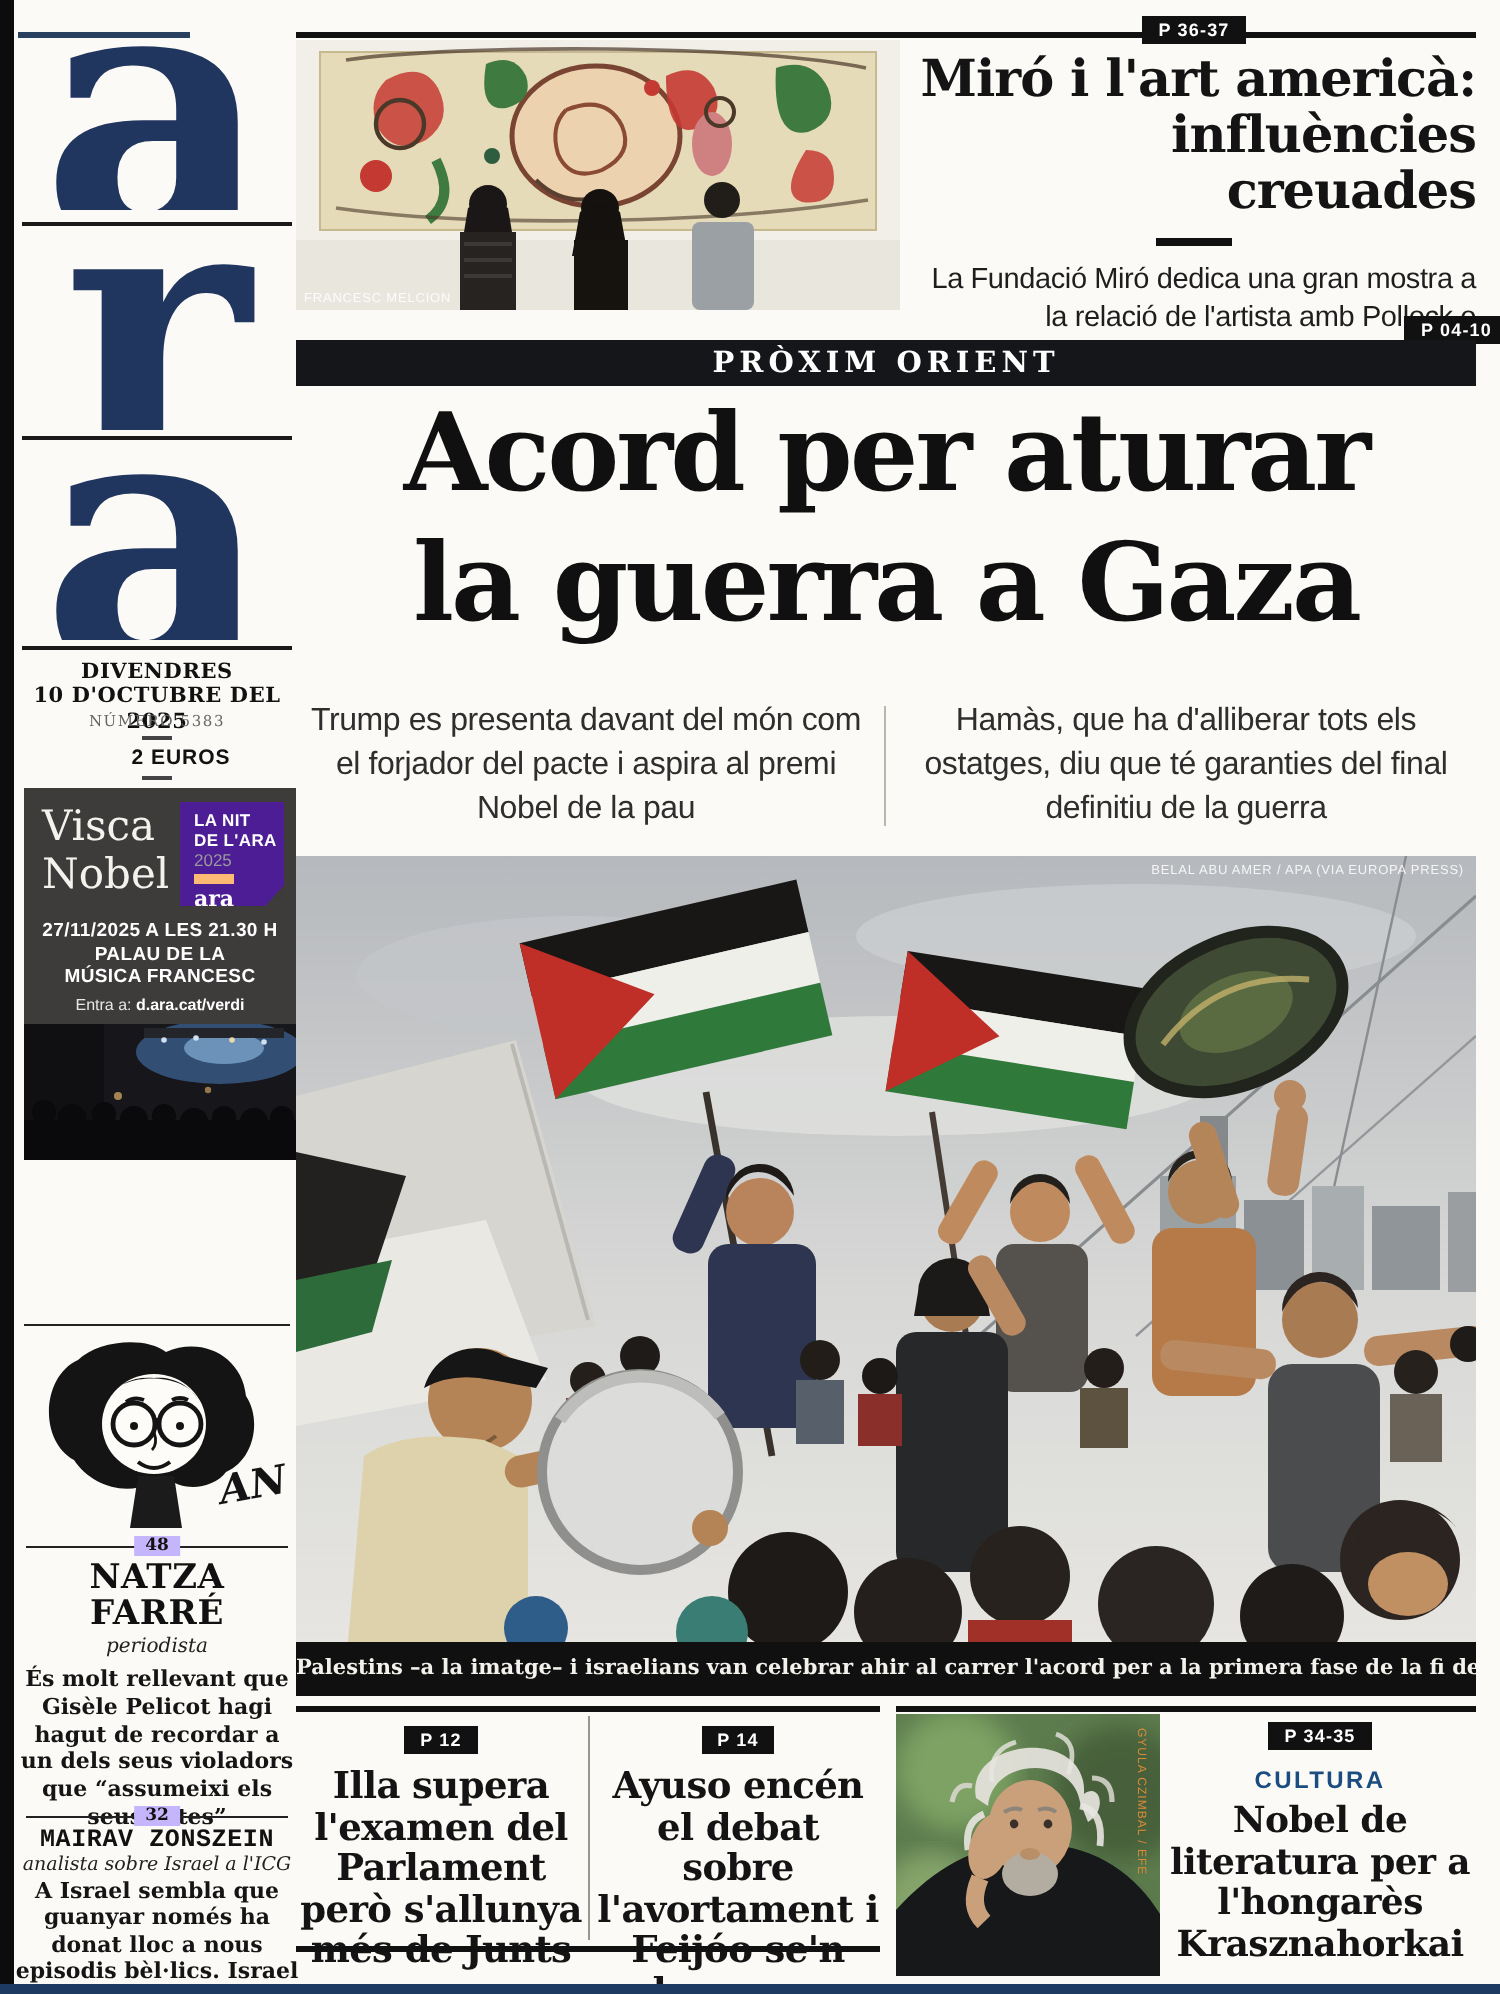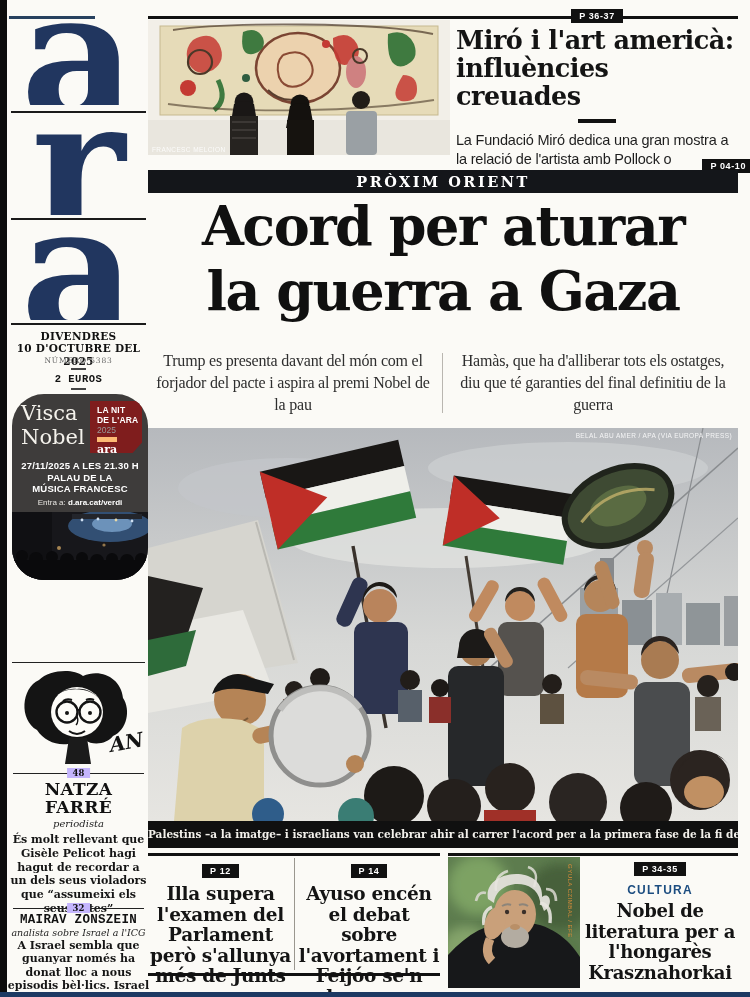--- a/index.html
+++ b/index.html
@@ -14,28 +14,28 @@
 
   
   #sidebar{position:absolute;left:0;top:0;width:143px;height:992px;}
   .toprule-blue{position:absolute;left:2px;top:16px;width:86px;height:3px;background:#27415f;}
   .logo-letter{position:absolute;left:0;width:143px;text-align:center;color:#21365f;
      font-family:"DejaVu Serif",serif;font-weight:bold;font-size:178px;line-height:96px;overflow:hidden;}
   .logo-sep{position:absolute;left:4px;width:135px;height:1.5px;background:#1a1a1a;}
   .side-center{position:absolute;left:0;width:143px;text-align:center;}
   .dateline{font-family:"DejaVu Serif",serif;font-weight:bold;font-size:10.5px;line-height:12.5px;color:#111;letter-spacing:.3px;}
   .issue{font-family:"DejaVu Serif",serif;font-size:7.5px;color:#666;letter-spacing:.8px;}
-  .price{font-family:Liberation Mono, monospace;font-weight:bold;font-size:10.5px;color:#111;letter-spacing:.5px;}
+  .price{font-family:Liberation Sans, sans-serif;font-weight:bold;font-size:10.5px;color:#111;letter-spacing:.5px;padding-left:12px;}
   .tiny-dash{position:absolute;left:64px;width:15px;height:2px;background:#444;}
 
   
-  #promo{position:absolute;left:5px;top:394px;width:136px;height:186px;background:#3e3c3b;overflow:hidden;border-radius:32px;}
+  #promo{position:absolute;left:5px;top:394px;width:136px;height:186px;background:#3e3c3b;overflow:hidden;}
   #promo-title{position:absolute;left:9px;top:7px;color:#f4f2ec;font-family:"DejaVu Serif",serif;
      font-size:21px;line-height:24px;font-weight:500;}
-  #promo-badge{position:absolute;right:6px;top:7px;width:52px;height:52px;background:#7f1d1d;color:#fff;
+  #promo-badge{position:absolute;right:6px;top:7px;width:52px;height:52px;background:#4c1d95;color:#fff;
      padding:5px 0 0 7px;box-sizing:border-box;clip-path:polygon(0 0,100% 0,100% 80%,82% 100%,0 100%);}
   #promo-badge .b1{font-size:8.5px;font-weight:bold;line-height:9.5px;letter-spacing:.2px;}
   #promo-badge .byear{font-size:8.5px;color:#9a9a9a;line-height:11px;}
   #promo-badge .bbrand{font-family:"DejaVu Serif",serif;font-weight:bold;font-size:11px;line-height:13px;
      border-top:5px solid #fdba74;display:inline-block;padding-top:1px;margin-top:1px;}
   #promo-event{position:absolute;left:0;top:66px;width:136px;text-align:center;color:#fff;
      font-weight:bold;font-size:9.5px;line-height:11.5px;letter-spacing:.2px;}
   #promo-cta{position:absolute;left:0;top:104px;width:136px;text-align:center;color:#e8e6e2;font-size:8px;}
   #promo-cta b{color:#fff;}
   #promo-photo{position:absolute;left:0;top:118px;width:136px;height:68px;}
@@ -51,33 +51,33 @@
   .op-role{font-family:"DejaVu Serif",serif;font-style:italic;color:#222;}
   .op-quote{font-family:"DejaVu Serif",serif;font-weight:bold;color:#151515;}
 
   
   #main{position:absolute;left:148px;top:0;width:590px;height:992px;}
   .toprule-black{position:absolute;left:0;top:16px;width:590px;height:3px;background:#111;}
   .badge{display:inline-block;background:#111;color:#fff;font-weight:bold;font-size:9px;
      letter-spacing:.6px;padding:2px 8px;font-family:"Liberation Sans",sans-serif;}
   #miro-photo{position:absolute;left:0;top:20px;width:302px;height:135px;}
   .photo-credit{position:absolute;color:rgba(255,255,255,.85);font-size:6.5px;letter-spacing:.4px;}
-  #miro-text{position:absolute;left:308px;top:0;width:282px;text-align:left;}
+  #miro-text{position:absolute;left:308px;top:0;width:282px;text-align:right;}
   .miro-headline{font-family:"DejaVu Serif",serif;font-weight:bold;font-size:25.5px;line-height:28px;
      color:#141414;letter-spacing:-.5px;}
   .mini-rule{width:38px;height:4px;background:#111;margin:9px auto 8px auto;}
   .miro-standfirst{font-size:14.5px;line-height:19px;color:#1e1e1e;letter-spacing:-.2px;}
 
   #kicker-badge{position:absolute;left:16px;top:155px;width:590px;text-align:right;}
   #kicker-bar{position:absolute;left:0;top:170px;width:590px;height:23px;background:#14161a;
      color:#fff;text-align:center;font-family:"DejaVu Serif",serif;font-weight:bold;
      font-size:14.5px;line-height:23px;letter-spacing:2.5px;}
   #lead-headline{position:absolute;left:0;top:194px;width:590px;text-align:center;color:#101010;
      font-family:"DejaVu Serif",serif;font-weight:bold;font-size:54px;line-height:65px;letter-spacing:-1.5px;white-space:nowrap;}
-  #standfirst-row{position:absolute;left:0;top:347px;width:590px;height:74px;font-family:Liberation Serif, serif;}
+  #standfirst-row{position:absolute;left:0;top:347px;width:590px;height:74px;}
   .standfirst{position:absolute;top:3px;width:278px;text-align:center;color:#2e2e2e;
      font-size:16px;line-height:22px;letter-spacing:-.2px;}
   #standfirst-divider{position:absolute;left:294px;top:6px;width:1px;height:60px;background:#b9b6b0;}
 
   #lead-photo{position:absolute;left:0;top:428px;width:590px;height:393px;}
   #lead-caption{position:absolute;left:0;top:821px;width:590px;height:27px;background:#101010;
      color:#f3f1ec;font-family:"DejaVu Serif",serif;font-weight:bold;font-size:10.5px;
      line-height:27px;text-align:center;white-space:nowrap;overflow:hidden;}
 
   .heavy-rule{position:absolute;height:3px;background:#111;}

